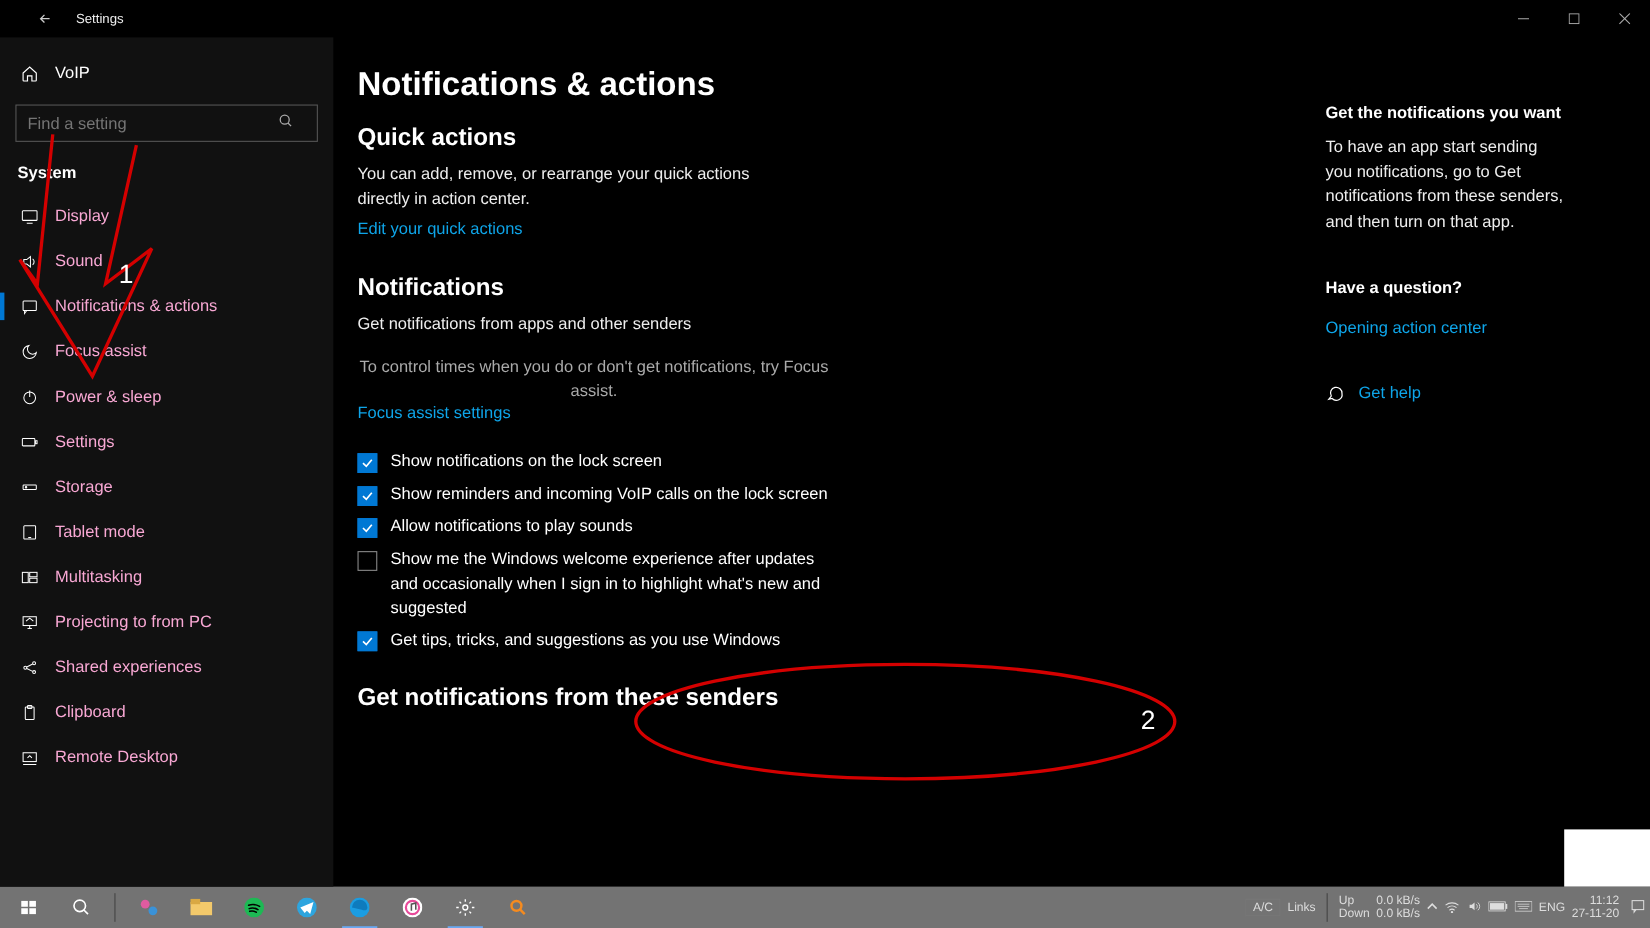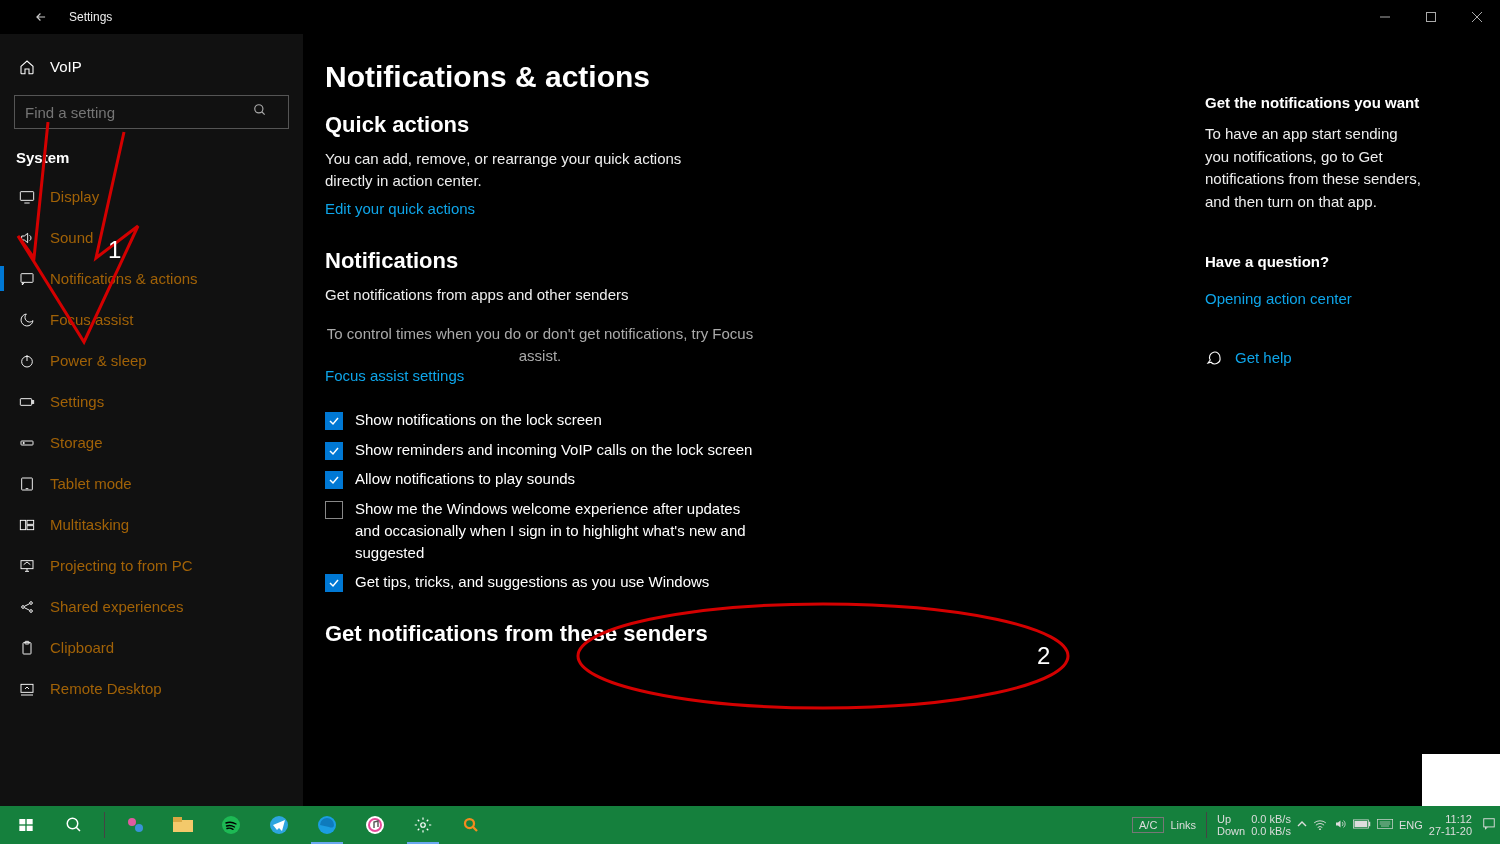--- a/index.html
+++ b/index.html
@@ -12,21 +12,21 @@
   .win-controls div { width:46px; height:34px; display:flex; align-items:center; justify-content:center; color:#aaa; }
   .body { flex:1; display:flex; min-height:0; }
   .sidebar { width:303px; background:#111; display:flex; flex-direction:column; padding-top:14px; position:relative; }
   .home-row { display:flex; align-items:center; gap:14px; padding:10px 18px; font-size:15px; }
   .icon { width:18px; display:inline-flex; align-items:center; justify-content:center; }
   .search-wrap { padding:10px 14px 4px; }
   .search-box { width:100%; height:34px; border:1px solid #555; background:transparent; color:#ccc; font-size:15px; padding:0 30px 0 10px; position:relative; }
   .search-glass { position:relative; }
   .search-glass svg { position:absolute; right:22px; top:-26px; pointer-events:none; }
   .section-title { padding:16px 16px 10px; font-weight:600; font-size:15px; }
-  .nav-item { display:flex; align-items:center; gap:14px; padding:12px 18px; font-size:15px; color:#a16207; position:relative; }
+  .nav-item { display:flex; align-items:center; gap:14px; padding:12px 18px; font-size:15px; color:#f9a8d4; position:relative; }
   .nav-item.selected::before { content:""; position:absolute; left:0; top:8px; bottom:8px; width:4px; background:#0078d4; }
   .nav-item .icon svg { width:16px; height:16px; }
   .content { flex:1; padding:20px 0 0 22px; overflow:hidden; position:relative; }
   .main-and-aside { display:flex; height:100%; }
   .main { width:860px; }
   h1.page-title { font-size:30px; font-weight:600; margin:6px 0 18px; }
   h2.sub { font-size:22px; font-weight:600; margin:18px 0 10px; }
   p.body-text { font-size:15px; color:#eee; max-width:400px; line-height:1.45; }
   a.link { color:#0ea5e9; font-size:15px; text-decoration:none; display:inline-block; margin-top:8px; }
   .toggle-row { display:flex; align-items:center; gap:12px; margin:10px 0 6px; }
@@ -38,21 +38,21 @@
   .cb { width:18px; height:18px; border:1px solid #888; flex-shrink:0; display:flex; align-items:center; justify-content:center; margin-top:3px; }
   .cb.checked { background:#0078d4; border-color:#0078d4; }
   .cb.checked svg { display:block; }
   .cb svg { display:none; }
   .cb-label { font-size:15px; line-height:1.45; }
   .aside { margin-left:20px; width:240px; padding-right:20px; padding-top:40px; }
   .aside h3 { font-size:15px; font-weight:600; margin-bottom:12px; }
   .aside p { font-size:15px; line-height:1.5; color:#eee; }
   .aside .block { margin-bottom:40px; }
   .aside .help-row { display:flex; align-items:center; gap:12px; }
-  .taskbar { height:38px; background:#15803d; display:flex; align-items:center; padding:0 4px; gap:4px; }
+  .taskbar { height:38px; background:#737373; display:flex; align-items:center; padding:0 4px; gap:4px; }
   .task-icon { width:44px; height:38px; display:flex; align-items:center; justify-content:center; position:relative; }
   .task-icon.active::after { content:""; position:absolute; bottom:0; left:6px; right:6px; height:2px; background:#6aa8f0; }
   .tray { margin-left:auto; display:flex; align-items:center; gap:6px; font-size:11px; color:#ddd; }
   .tray .box { border:1px solid #777; padding:1px 6px; font-size:11px; }
   .tray .col { display:flex; flex-direction:column; line-height:1.1; }
   .tray .clock { text-align:right; padding-right:4px; }
   .annotation-arrow { position:absolute; left:14px; top:88px; pointer-events:none; z-index:5; }
   .annotation-number1 { position:absolute; left:108px; top:202px; font-size:24px; font-weight:400; z-index:6; pointer-events:none; }
   .annotation-ellipse { position:absolute; left:270px; top:562px; pointer-events:none; z-index:5; }
   .annotation-number2 { position:absolute; left:734px; top:608px; font-size:24px; z-index:6; pointer-events:none; }

